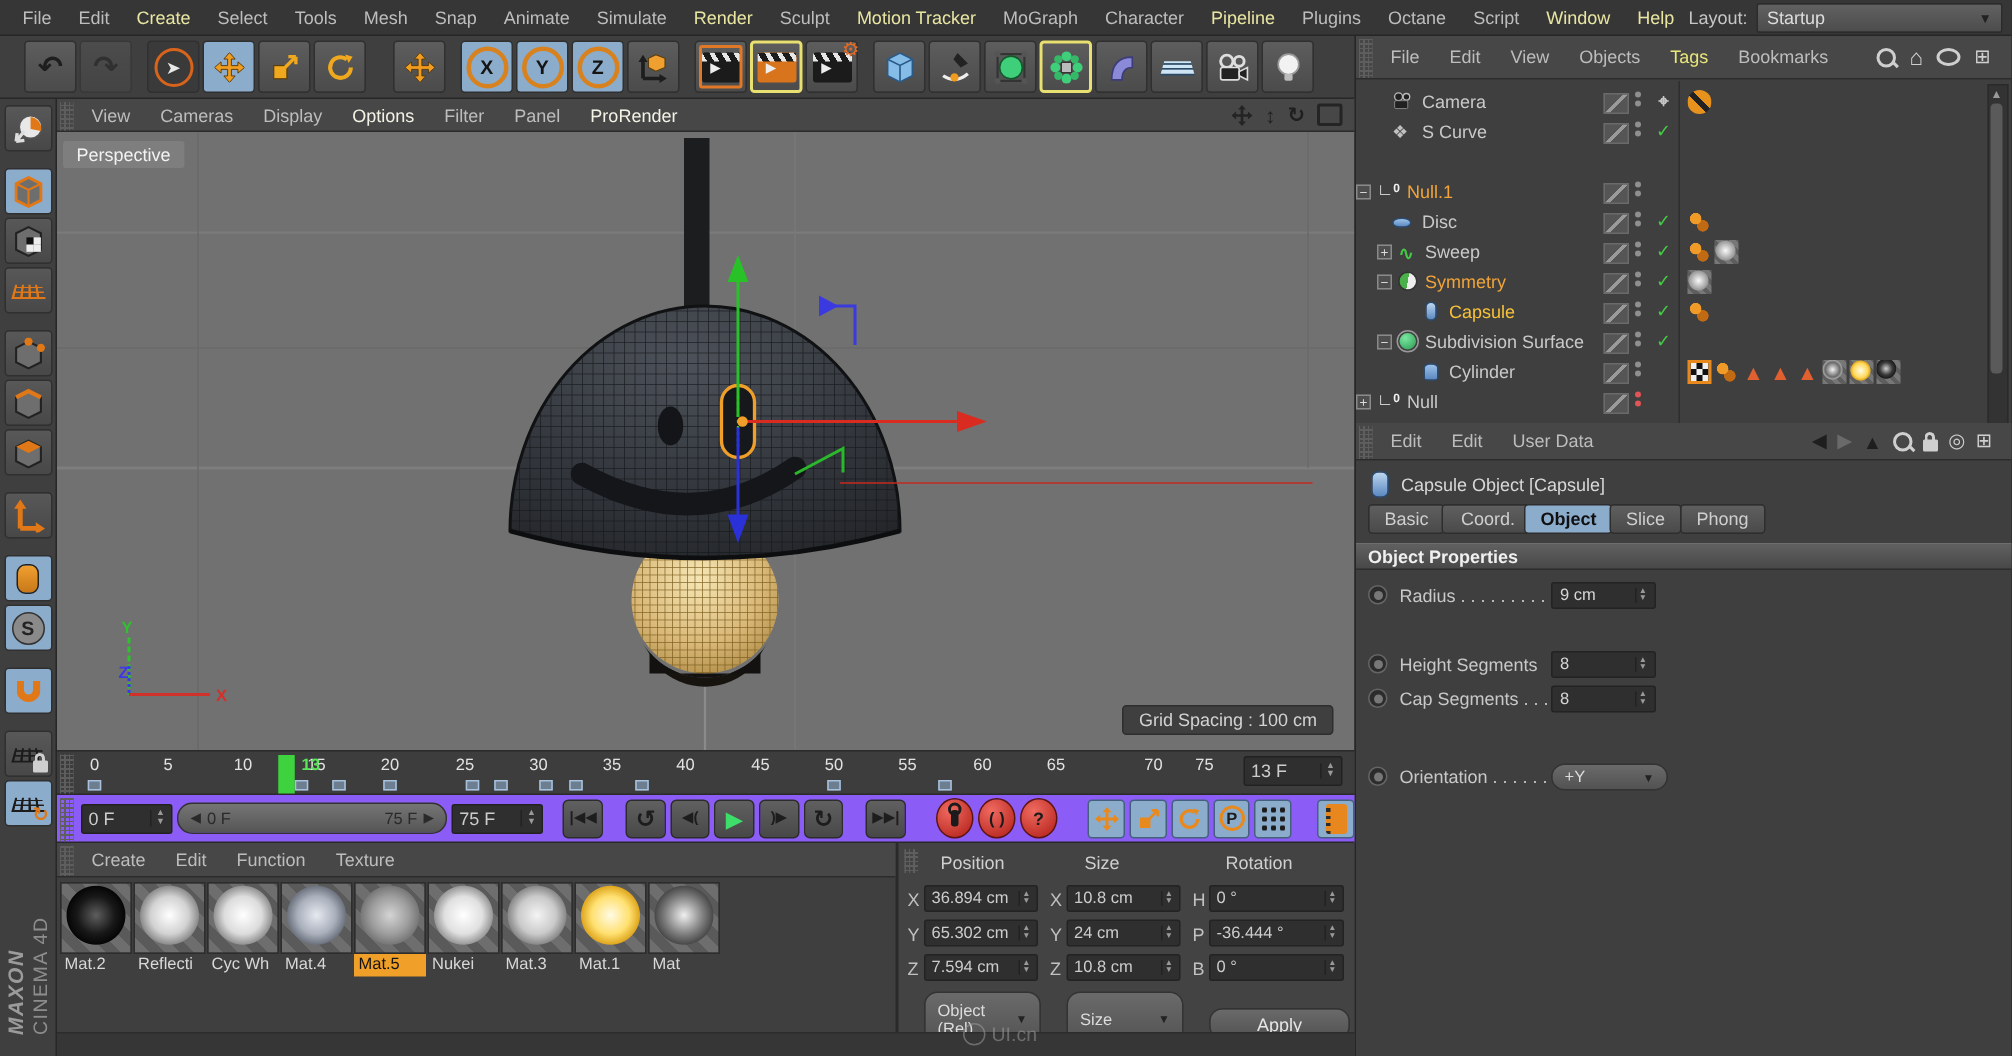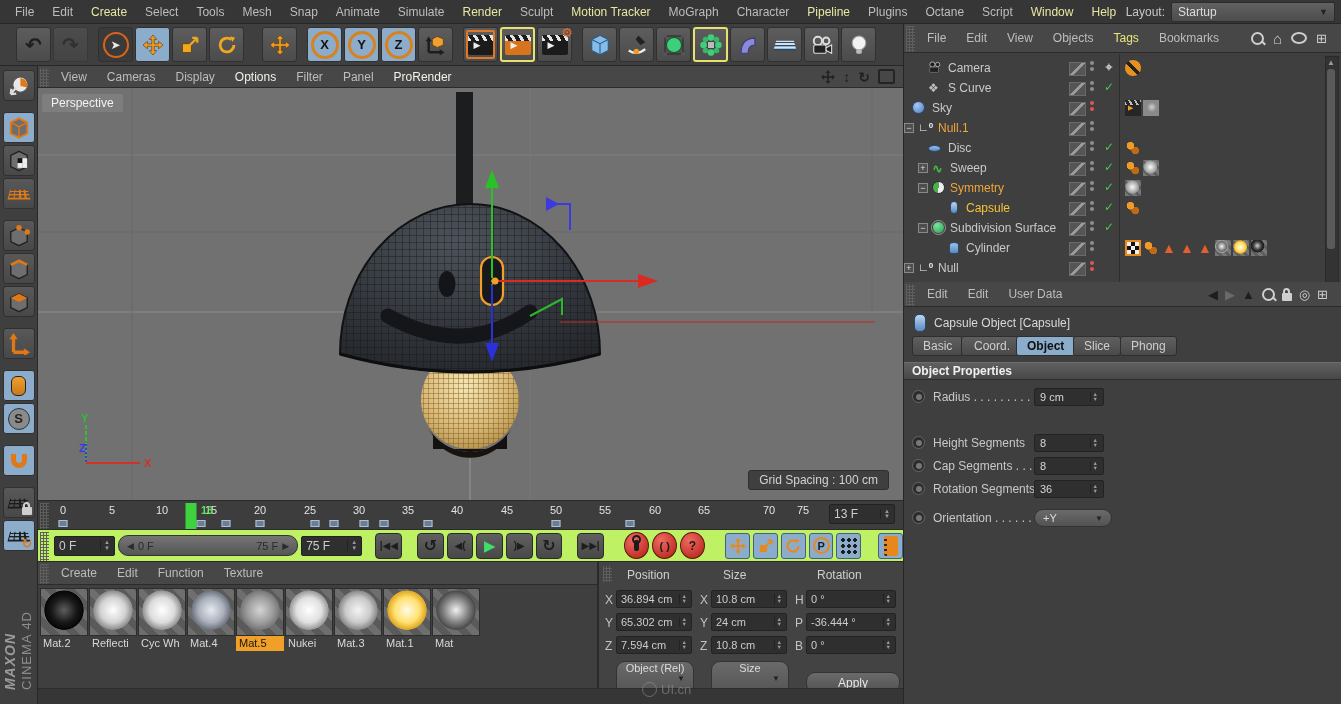--- a/index.html
+++ b/index.html
@@ -78,21 +78,21 @@
   .tick{position:absolute;top:3px;font-size:11px;color:#e2e2e2;transform:translateX(-50%);}
   .kf{position:absolute;top:19px;width:9px;height:7px;background:rgba(150,180,215,.55);
       border:1px solid #a8c2de;transform:translateX(-50%);box-sizing:border-box;}
   #playhead{position:absolute;top:2px;width:11px;height:26px;background:#3ed23e;transform:translateX(-50%);}
   #playlabel{position:absolute;top:3px;font-size:11px;color:#58e658;font-weight:bold;}
   #framefield{margin-left:auto;margin-top:3px;margin-right:8px;}
   .numfield{width:66px;height:20px;background:#2f2f2f;border:1px solid #222;border-radius:2px;
             display:flex;align-items:center;padding:0 4px;box-sizing:border-box;color:#ccc;}
   .numfield .spin{margin-left:auto;display:flex;flex-direction:column;font-size:6px;color:#9a9a9a;line-height:.9;
                   border-left:1px solid #222;padding-left:3px;}
-  #transport{left:38px;top:530px;width:865px;height:32px;background:#bef264;border-bottom:1px solid #292929;
+  #transport{left:38px;top:530px;width:865px;height:32px;background:#8b5cf6;border-bottom:1px solid #292929;
              display:flex;align-items:center;box-sizing:border-box;gap:3px;}
   #rangebar{width:196px;height:21px;border-radius:10px;background:linear-gradient(#757575,#555);border:1px solid #333;
             display:flex;align-items:center;padding:0 8px;box-sizing:border-box;color:#2a2a2a;font-size:11px;}
   .pbtn{width:29px;height:26px;border-radius:4px;background:linear-gradient(#606060,#484848);border:1px solid #2c2c2c;
         display:flex;align-items:center;justify-content:center;color:#1d1d1d;font-weight:bold;font-size:12px;box-sizing:border-box;}
   .pbtn.play{color:#3ede6a;font-size:15px;}
   .rbtn{width:25px;height:25px;border-radius:50%;background:radial-gradient(circle at 35% 30%,#ef6a60,#c03028 75%);
         border:1px solid #5a1512;display:flex;align-items:center;justify-content:center;color:#1b1b1b;font-weight:bold;font-size:12px;}
   .bbtn{width:27px;height:26px;border-radius:3px;background:#8caccc;border:1px solid #44607e;
         display:flex;align-items:center;justify-content:center;box-sizing:border-box;}
@@ -115,21 +115,21 @@
   .mat-name{height:15px;font-size:11px;color:#d8d8d8;padding:1px 3px 0;white-space:nowrap;overflow:hidden;width:48px;box-sizing:border-box;}
   .mat-name.sel{background:#f0a028;color:#141414;}
   
   #coords{left:598px;top:562px;width:305px;height:142px;background:#434343;box-sizing:border-box;border-left:1px solid #2a2a2a;}
   .chead{position:absolute;top:6px;color:#cfcfcf;}
   .clabel{position:absolute;color:#c2c2c2;}
   .cfield{position:absolute;width:76px;height:18px;background:#2f2f2f;border:1px solid #232323;border-radius:2px;
           display:flex;align-items:center;padding:0 4px;box-sizing:border-box;color:#ccc;font-size:11px;}
   .cfield .spin{margin-left:auto;display:flex;flex-direction:column;font-size:5.5px;color:#9a9a9a;line-height:.9;border-left:1px solid #222;padding-left:2px;}
   .cdrop{position:absolute;height:37px;border-radius:9px;background:linear-gradient(#6a6a6a,#525252);border:1px solid #333;
-         display:flex;align-items:center;padding:0 8px;color:#dcdcdc;font-size:11px;box-sizing:border-box;flex-direction:column;}
+         display:flex;align-items:center;padding:0 8px;color:#dcdcdc;font-size:11px;box-sizing:border-box;}
   .cdrop .caret{margin-left:auto;color:#222;font-size:8px;}
   #applybtn{position:absolute;width:92px;height:19px;border-radius:9px;background:linear-gradient(#6a6a6a,#525252);
             border:1px solid #333;color:#e6e6e6;display:flex;align-items:center;justify-content:center;}
   
   #rpanel{left:903px;top:24px;width:438px;height:680px;background:#3f3f3f;border-left:1px solid #262626;box-sizing:border-box;}
   .pmenu{display:flex;align-items:center;height:28px;background:#474747;border-bottom:1px solid #2b2b2b;}
   .pm-item{padding:0 10px;color:#bdbdbd;}
   .pm-item.yel{color:#e9e67a;}
   .pm-icons{margin-left:auto;display:flex;align-items:center;gap:9px;padding-right:14px;color:#cfcfcf;font-size:13px;}
   .lens{width:9px;height:9px;border:2px solid #cfcfcf;border-radius:50%;position:relative;display:inline-block;}
@@ -823,35 +823,20 @@
       <span class="oicon" style="left:24px;color:#c0c0c0;font-size:12px;">❖</span>
       <span class="om-label" style="left:44px">S Curve</span>
       <span class="col-vis"></span>
       <span class="col-dots">
           <i></i>
           <i></i>
         </span>
       <span class="col-state">✓</span>
     </div>
 
-    <div class="om-row" style="top:44px">
-      <span class="oicon" style="left:8px">
-          <span style="display:block;width:13px;height:13px;border-radius:50%;background:radial-gradient(circle at 35% 30%,#a8c8f0,#4a7ec0);border:1px solid #2a4a78;box-sizing:border-box;"></span>
-        </span>
-      <span class="om-label" style="left:28px">Sky</span>
-      <span class="col-vis"></span>
-      <span class="col-dots red">
-          <i></i>
-          <i></i>
-        </span>
-      <span class="tags">
-          <span class="tag clapt"></span>
-          <span class="tag skytex"></span>
-        </span>
-    </div>
 
     <div class="om-row" style="top:64px">
       <span class="expander" style="left:0px">−</span>
       <span class="oicon" style="left:14px;color:#f0f0f0;font-weight:bold;font-size:11px;">∟<span style="font-size:8px;vertical-align:top;">0</span></span>
       <span class="om-label sel" style="left:34px">Null.1</span>
       <span class="col-vis"></span>
       <span class="col-dots">
           <i></i>
           <i></i>
         </span>
@@ -1030,31 +1015,20 @@
       <span class="radio"></span>
       <span class="plabel">Cap Segments . . . .</span>
       <div class="pfield">
           <span>8</span>
           <span class="spin">
             <span>▲</span>
             <span>▼</span>
           </span>
         </div>
     </div>
-    <div class="prow" style="top:196px">
-      <span class="radio"></span>
-      <span class="plabel">Rotation Segments</span>
-      <div class="pfield">
-          <span>36</span>
-          <span class="spin">
-            <span>▲</span>
-            <span>▼</span>
-          </span>
-        </div>
-    </div>
     <div class="prow" style="top:225px">
       <span class="radio"></span>
       <span class="plabel">Orientation . . . . . .</span>
       <div class="pdrop">
           <span>+Y</span>
           <span class="caret">▼</span>
         </div>
     </div>
   </div>
 </div>

